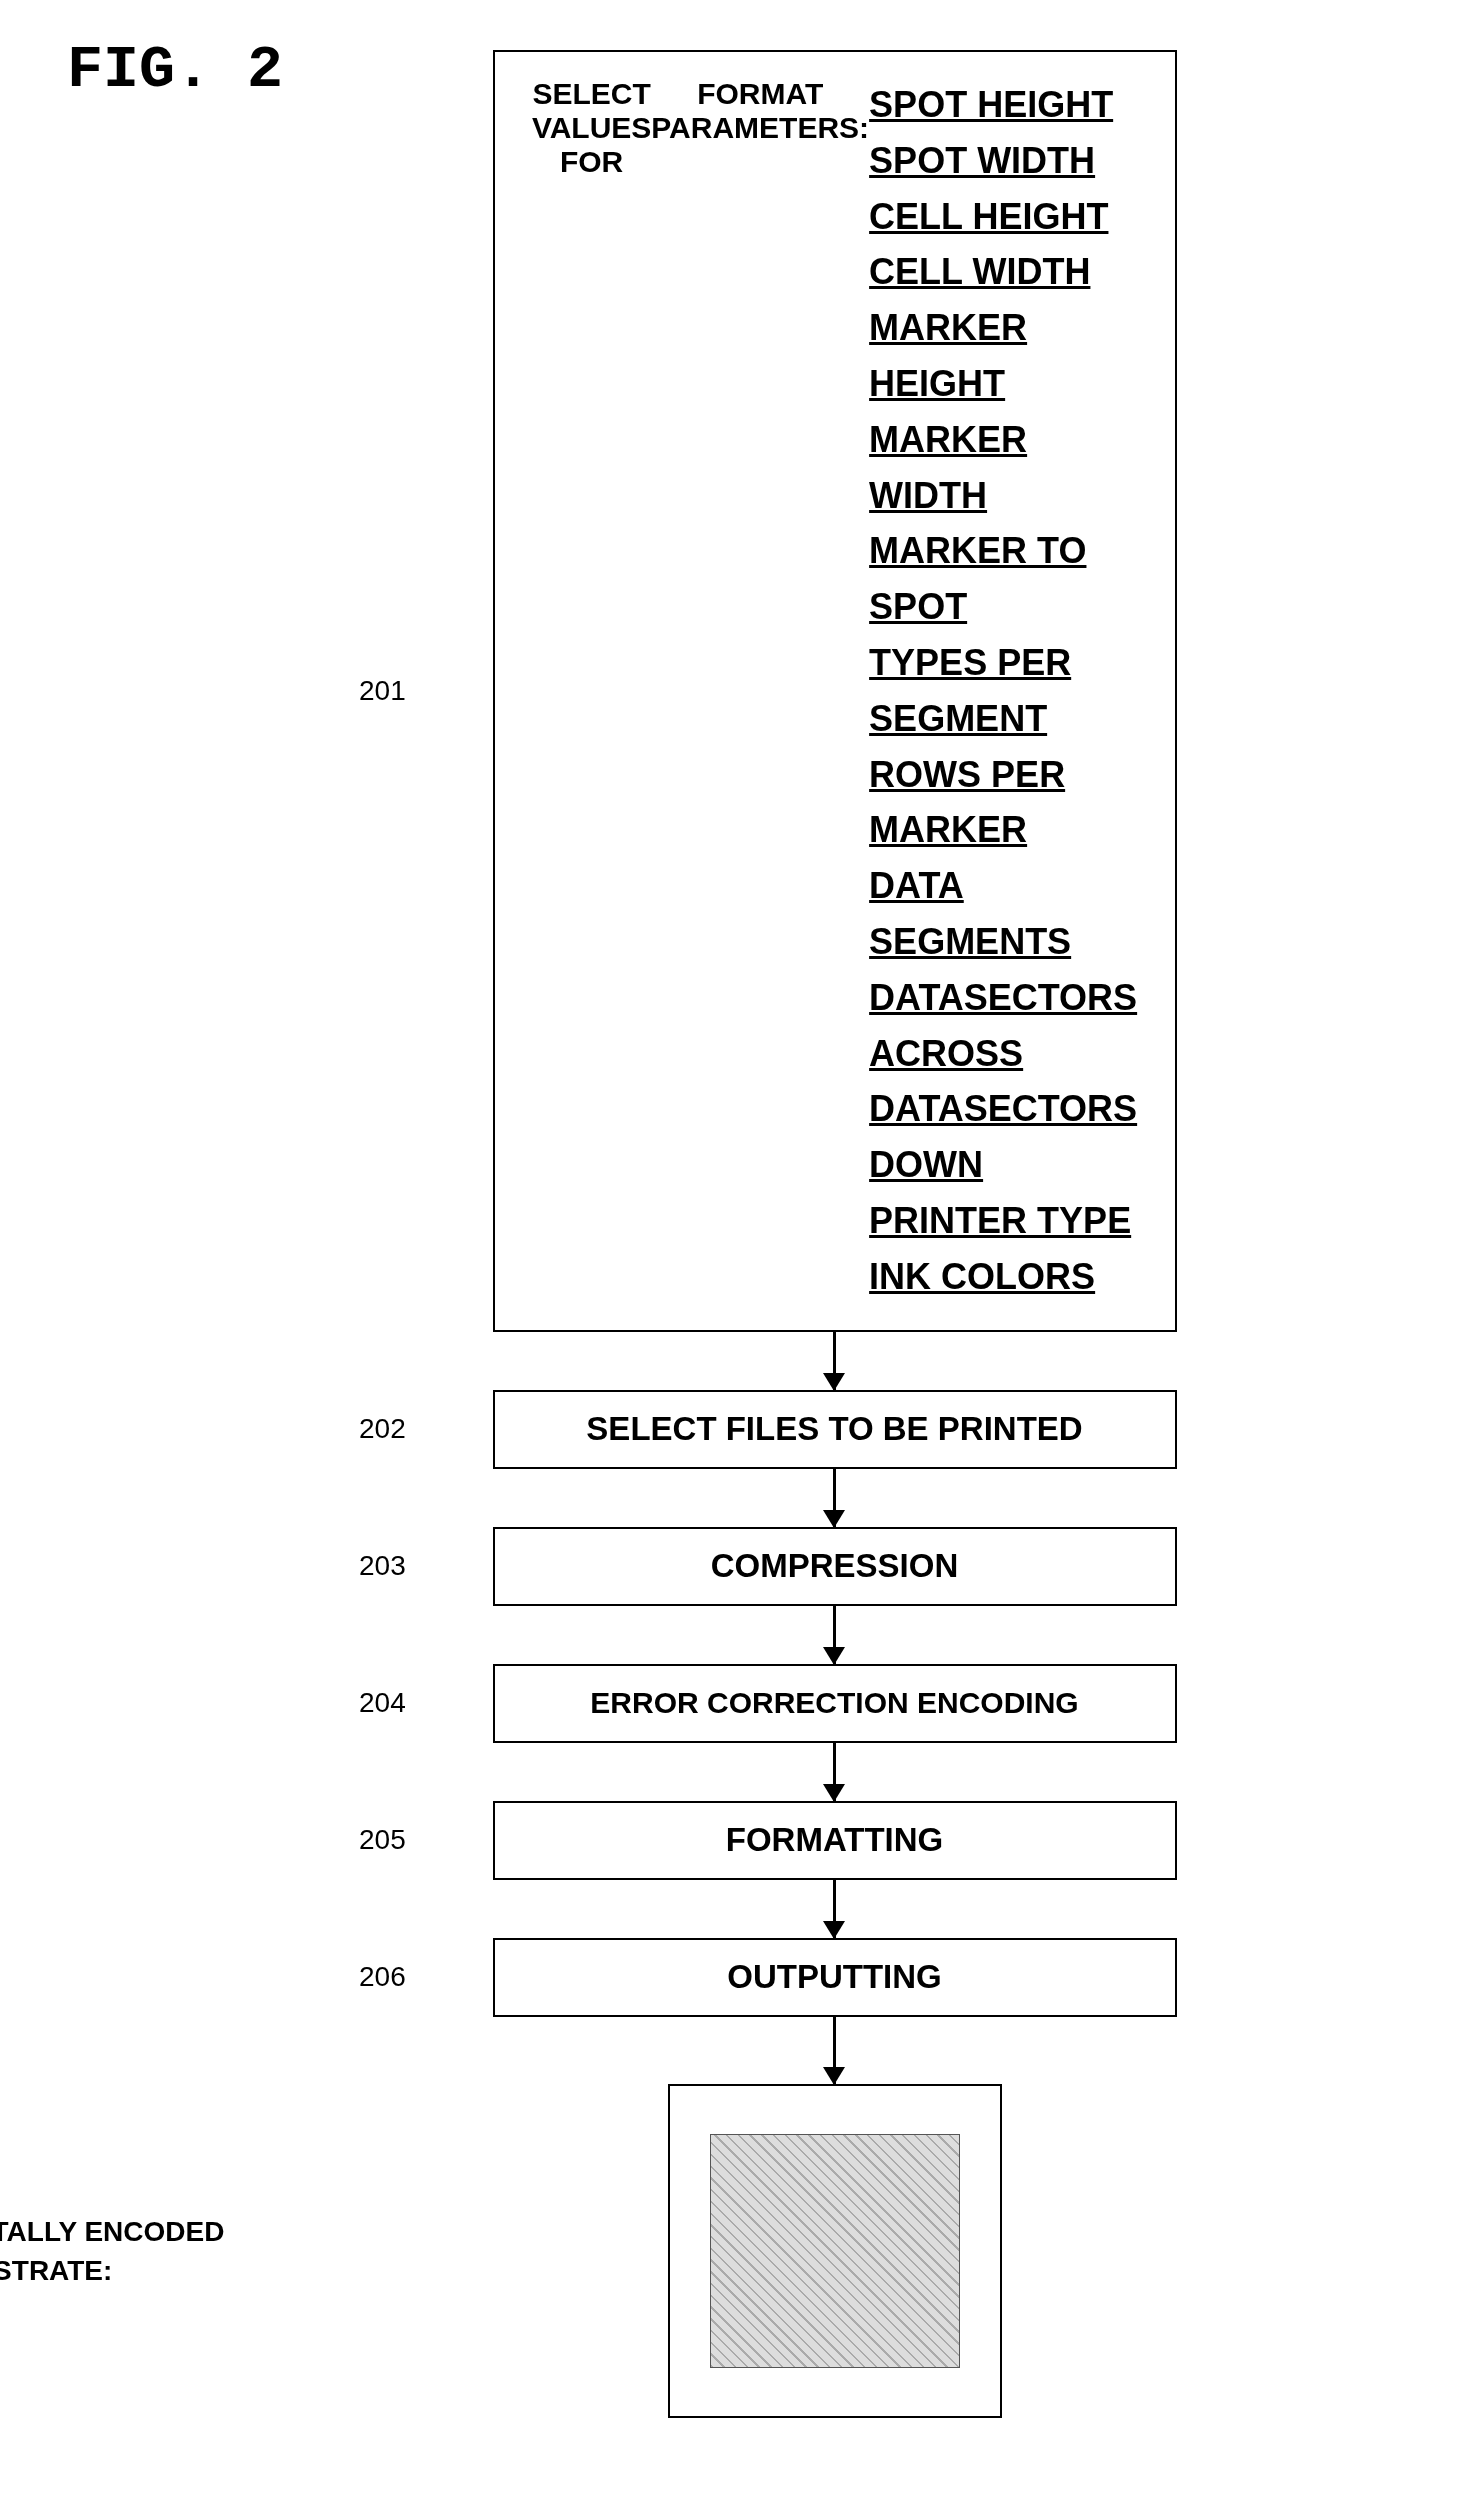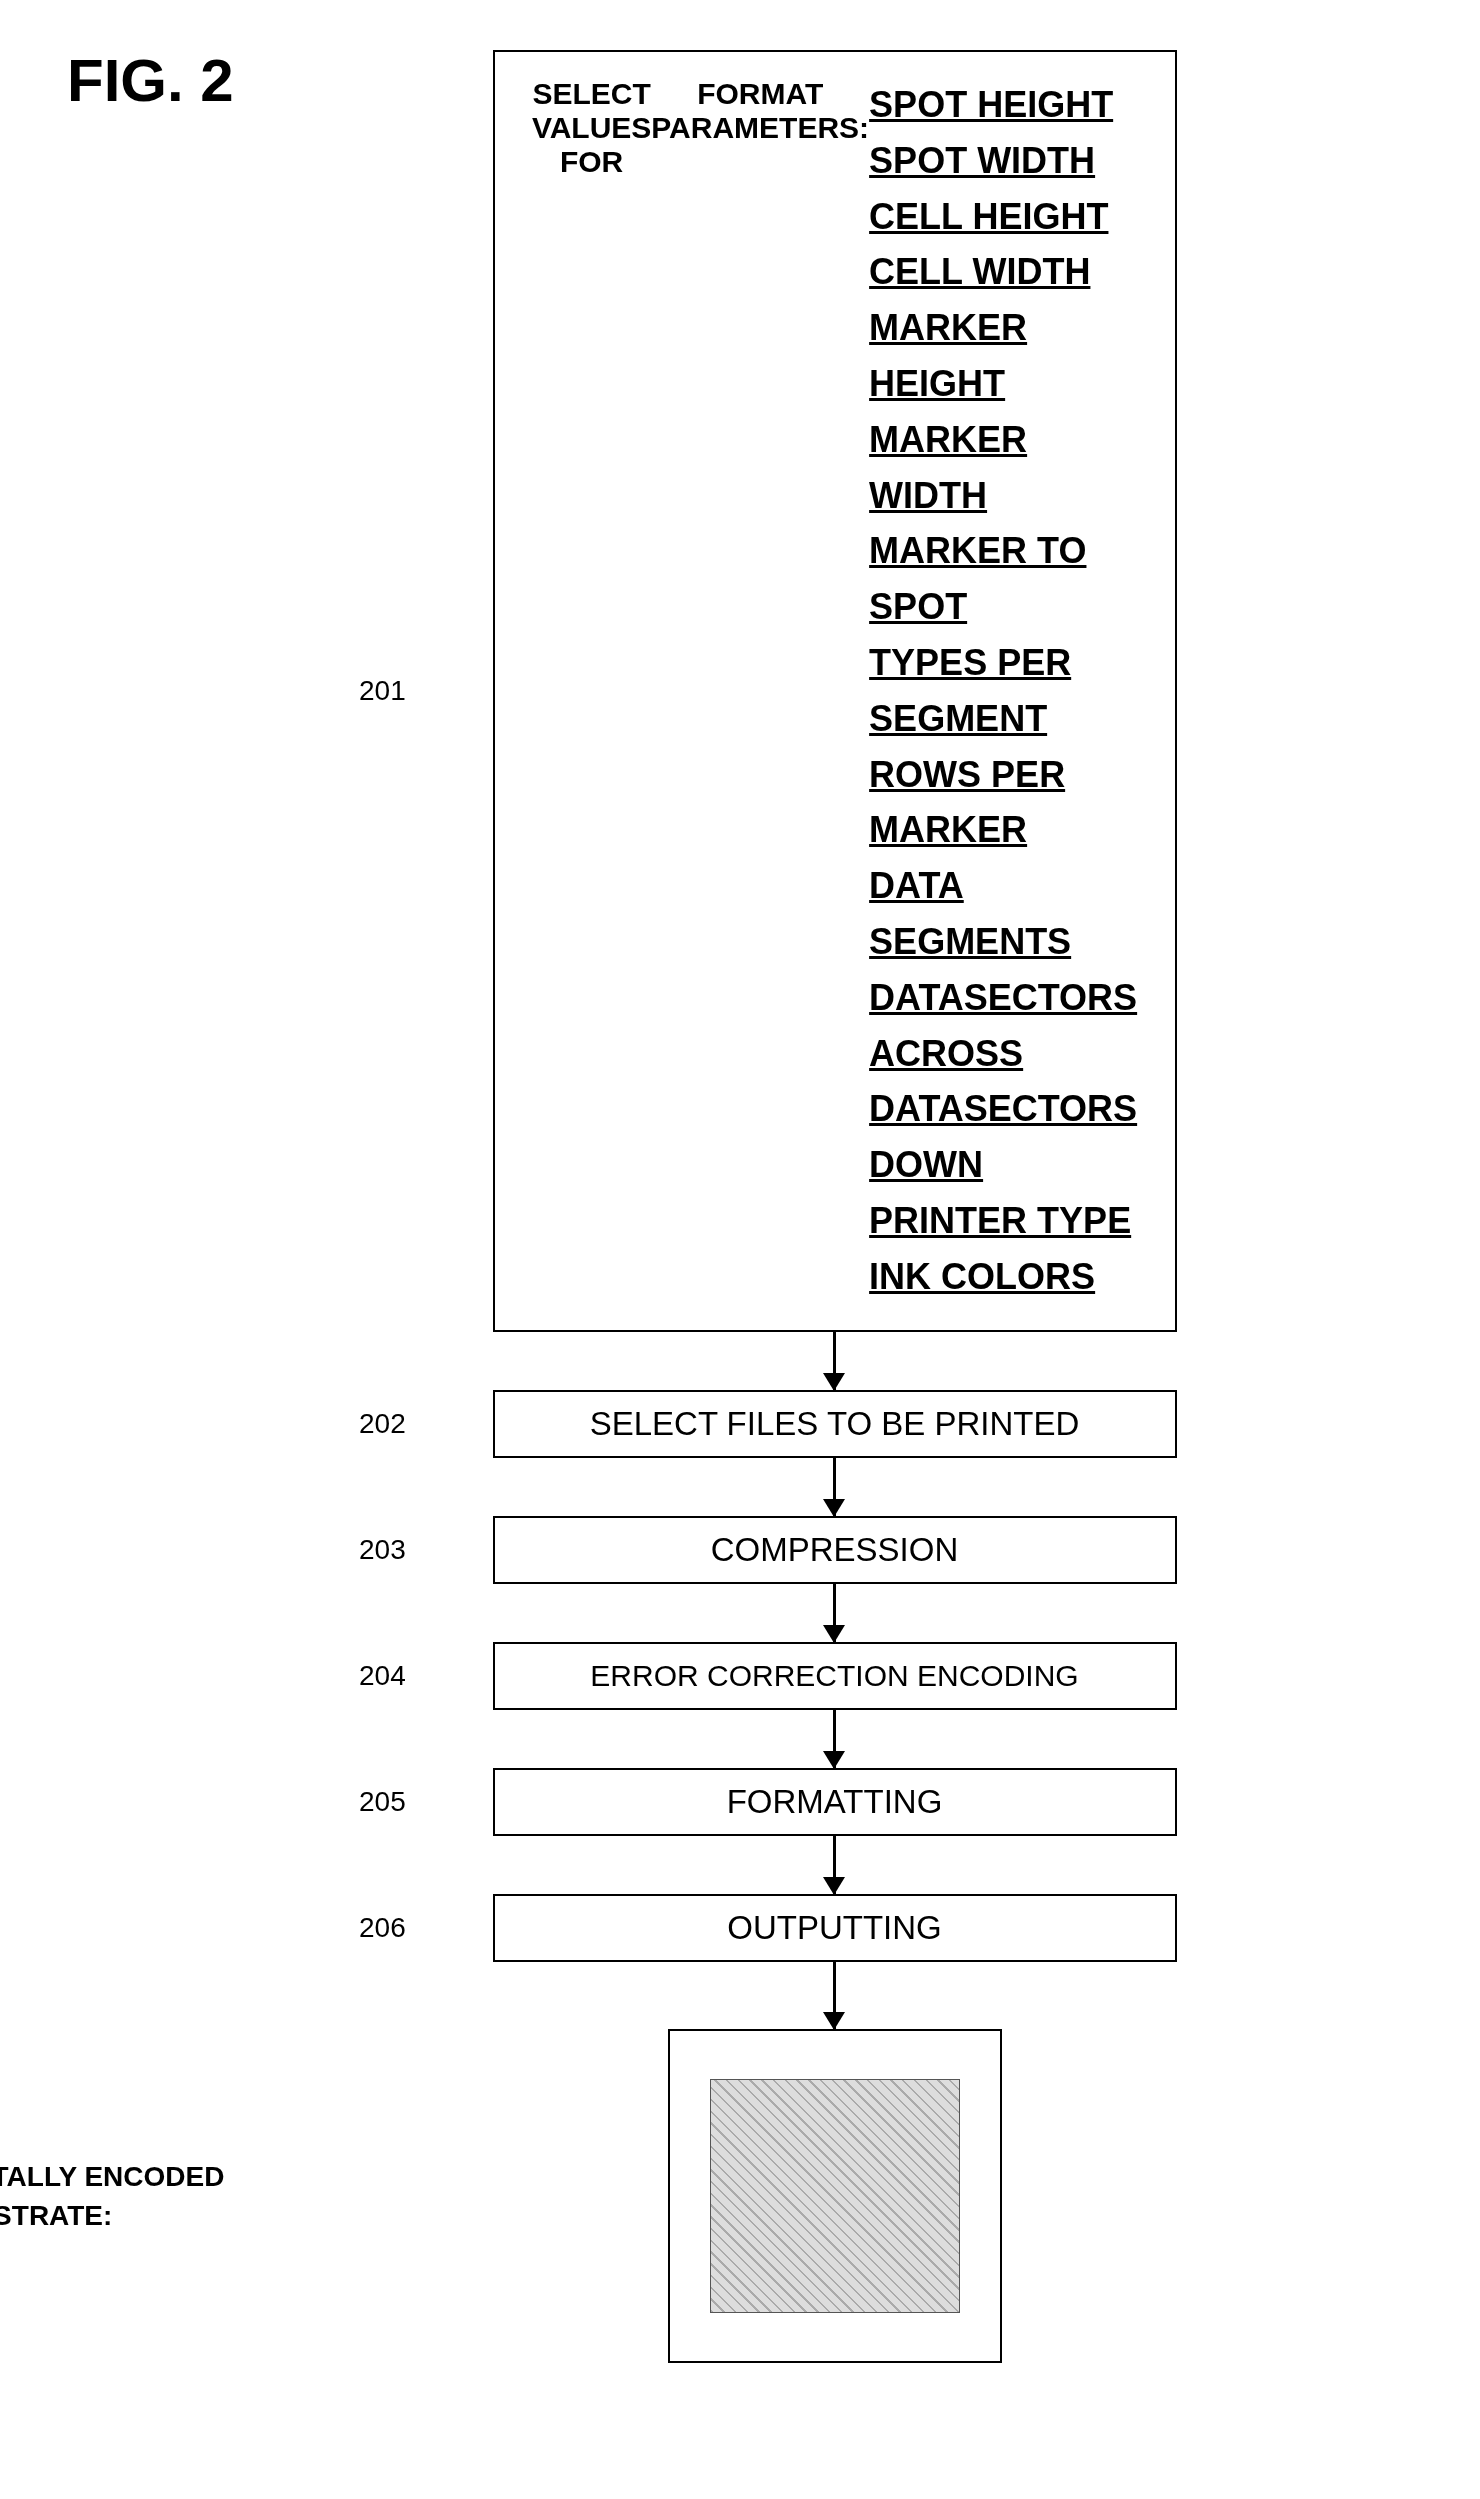--- a/index.html
+++ b/index.html
@@ -21,23 +21,23 @@
       width: 1480px;
       min-height: 2500px;
       background: #ffffff;
       position: relative;
       padding: 50px 67px;
     }
 
     .figure-title {
       font-size: 60px;
       font-weight: bold;
-      font-family: Liberation Sans, sans-serif;
-      position: absolute;
-      top: 46px;
+      font-family: Liberation Mono, monospace;
+      position: absolute;
+      top: 36px;
       left: 67px;
     }
 
     .flowchart {
       position: absolute;
       top: 50px;
       left: 334px;
       width: 1001px;
       display: flex;
       flex-direction: column;
@@ -74,23 +74,23 @@
 
     .box-params .param-title {
       font-size: 30px;
       font-weight: bold;
       font-family: Arial, sans-serif;
       margin-bottom: 3.3px;
     }
 
     .box-single {
       width: 684px;
-      height: 68px;
+      height: 79px;
       font-size: 33px;
-      font-weight: normal;
+      font-weight: bold;
       font-family: Arial, sans-serif;
     }
 
     
     .arrow {
       width: 3.3px;
       background: #000;
       position: relative;
     }
 

